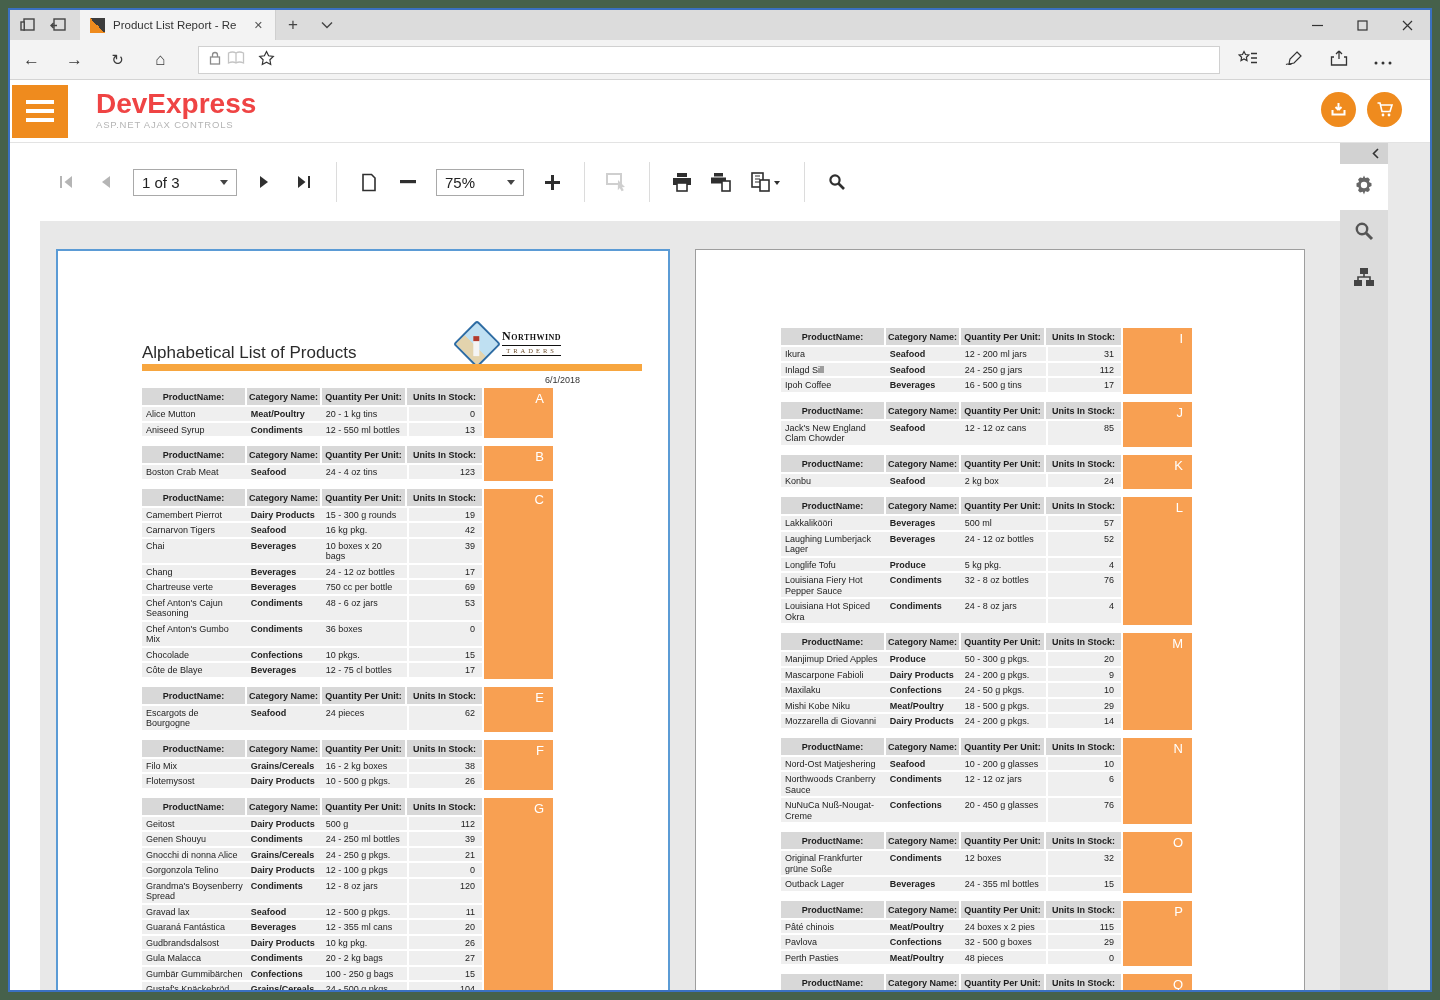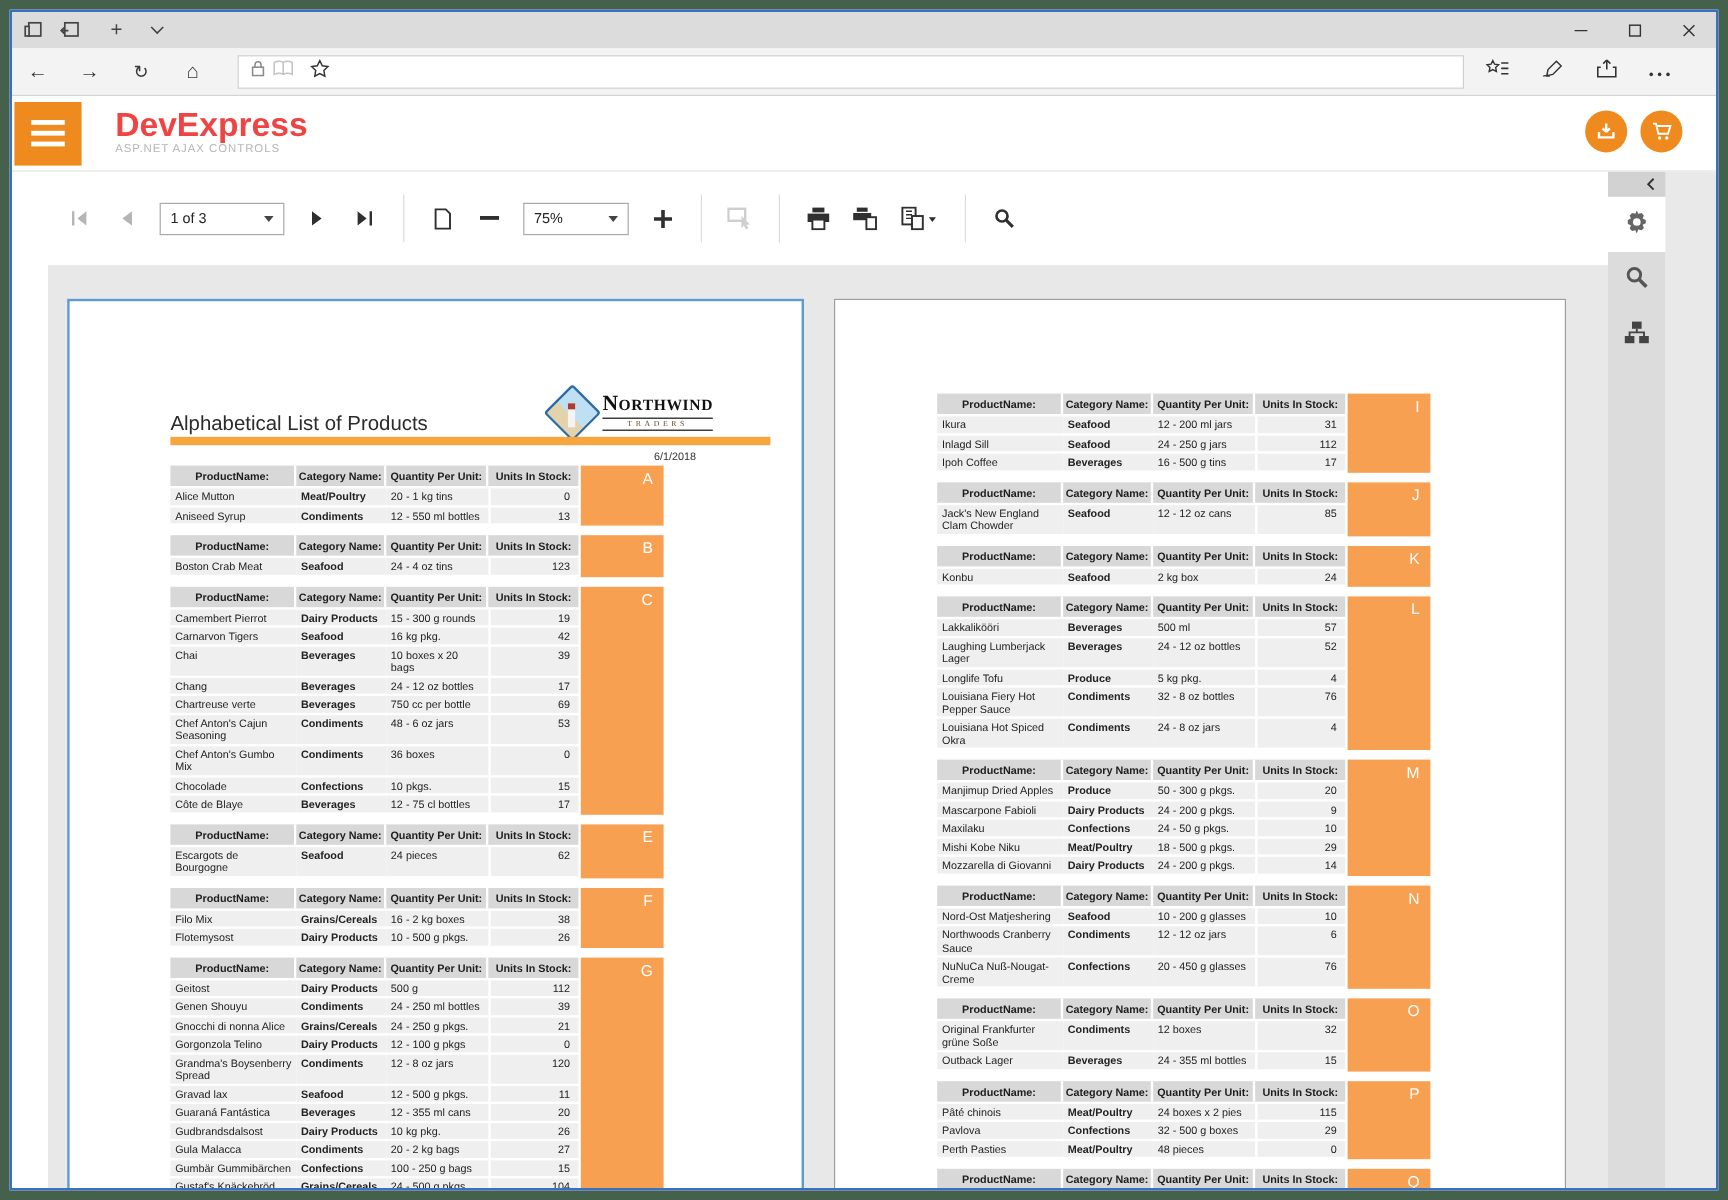--- a/index.html
+++ b/index.html
@@ -39,39 +39,39 @@
   .hdr-circles { position:absolute; right:28px; top:12px; display:flex; gap:11px; }
   .circle-btn { width:35px; height:35px; border-radius:50%; background:#ef8b1e; display:flex; align-items:center; justify-content:center; }
 
   
   .content-row { flex:1; display:flex; min-height:0; }
   .main-col { flex:1; display:flex; flex-direction:column; background:#fff; min-width:0; }
 
   .toolbar { height:78px; background:#fff; display:flex; align-items:center; padding-left:45px; gap:17px; flex:0 0 auto; }
   .tb-ic { display:flex; align-items:center; justify-content:center; width:22px; }
   .tb-sep { width:1px; height:40px; background:#dcdcdc; margin:0 4px; }
-  .combo { height:27px; border:1px solid #a9a9a9; background:#fff; display:flex; align-items:center; padding:0 8px; font-size:12px; color:#222; }
+  .combo { height:27px; border:1px solid #a9a9a9; background:#fff; display:flex; align-items:center; padding:0 8px; font-size:15px; color:#222; }
   .combo .caret { margin-left:auto; width:0; height:0; border-left:4px solid transparent; border-right:4px solid transparent; border-top:5px solid #444; }
   .combo.pages { width:104px; }
   .combo.zoom { width:88px; }
 
   .viewer { flex:1; margin-left:30px; background:#e8e8e8; position:relative; overflow:hidden; }
   .page { position:absolute; top:28px; background:#fff; height:960px; }
   .page1 { left:16px; width:614px; border:2px solid #5b9bd5; }
   .page2 { left:655px; width:610px; border:1px solid #9e9e9e; }
 
   
   .rpt-title { position:absolute; left:84px; top:92px; font-size:17px; color:#2b2b2b; }
   .rpt-bar { position:absolute; left:84px; top:113px; width:500px; height:7px; background:#f7a63f; }
   .rpt-date { position:absolute; left:84px; top:124px; width:500px; text-align:right; padding-right:62px; font-size:9px; color:#333; }
   .logo { position:absolute; left:402px; top:72px; display:flex; align-items:center; }
   .logo-diamond { width:34px; height:34px; transform:rotate(45deg); border:2px solid #2e6da4; background:linear-gradient(#bfe0f2 58%,#e3d3ad 58%); border-radius:3px; position:relative; overflow:hidden; flex:0 0 auto; margin:4px 8px 0 0; }
   .lh { position:absolute; left:13px; top:7px; width:6px; height:20px; background:#f4f4f4; transform:rotate(-45deg); border-top:5px solid #b03a2e; }
   .logo-text { text-align:center; font-family:"Liberation Serif","DejaVu Serif",serif; }
-  .logo-nw { font-size:18px; font-weight:bold; color:#111; letter-spacing:.5px; border-bottom:1.5px solid #111; padding-bottom:1px; }
+  .logo-nw { font-size:12px; font-weight:bold; color:#111; letter-spacing:.5px; border-bottom:1.5px solid #111; padding-bottom:1px; }
   .logo-tr { font-size:6.5px; letter-spacing:3px; color:#6b4c2a; border-bottom:1.5px solid #111; padding:1px 0; }
 
   .sections { position:absolute; left:84px; width:443px; }
   .p1-sections { top:137px; }
   .p2-sections { top:78px; left:85px; }
   .sec { display:flex; align-items:stretch; margin-bottom:8px; }
   .sec-t { width:340px; }
   .hrow,.drow { display:flex; margin-bottom:2px; }
   .hc { background:#d8d8d8; font-size:9px; font-weight:bold; color:#1d1d1d; text-align:center; padding:4px 2px 3px; min-height:15px; }
   .hc.c0 { width:115px; border-right:2px solid #fff; }
@@ -108,20 +108,25 @@
               <rect x="4" y="2" width="10" height="11" fill="none" stroke="#444" stroke-width="1.4"></rect>
               <rect x="1" y="5" width="3.2" height="8" fill="#dcdcdc" stroke="#444" stroke-width="1.4"></rect>
             </svg>
           </span>
         <span>
             <svg width="16" height="16" viewBox="0 0 16 16">
               <rect x="4" y="2" width="11" height="11" fill="none" stroke="#444" stroke-width="1.4"></rect>
               <path d="M7 8.5H1M3.5 6L1 8.5 3.5 11" fill="none" stroke="#444" stroke-width="1.4"></path>
             </svg>
           </span>
+      </div>
+      <div class="tab">
+        <span class="favicon"></span>
+        <span class="tab-title">Product List Report - Re</span>
+        <span class="tab-close">✕</span>
       </div>
       <span class="newtab">+</span>
       <span class="tabchev">
           <svg width="12" height="8" viewBox="0 0 12 8">
             <path d="M1 1.5l5 5 5-5" fill="none" stroke="#444" stroke-width="1.4"></path>
           </svg>
         </span>
       <div class="win-controls">
         <span class="win-btn">
             <svg width="11" height="11" viewBox="0 0 11 11">

